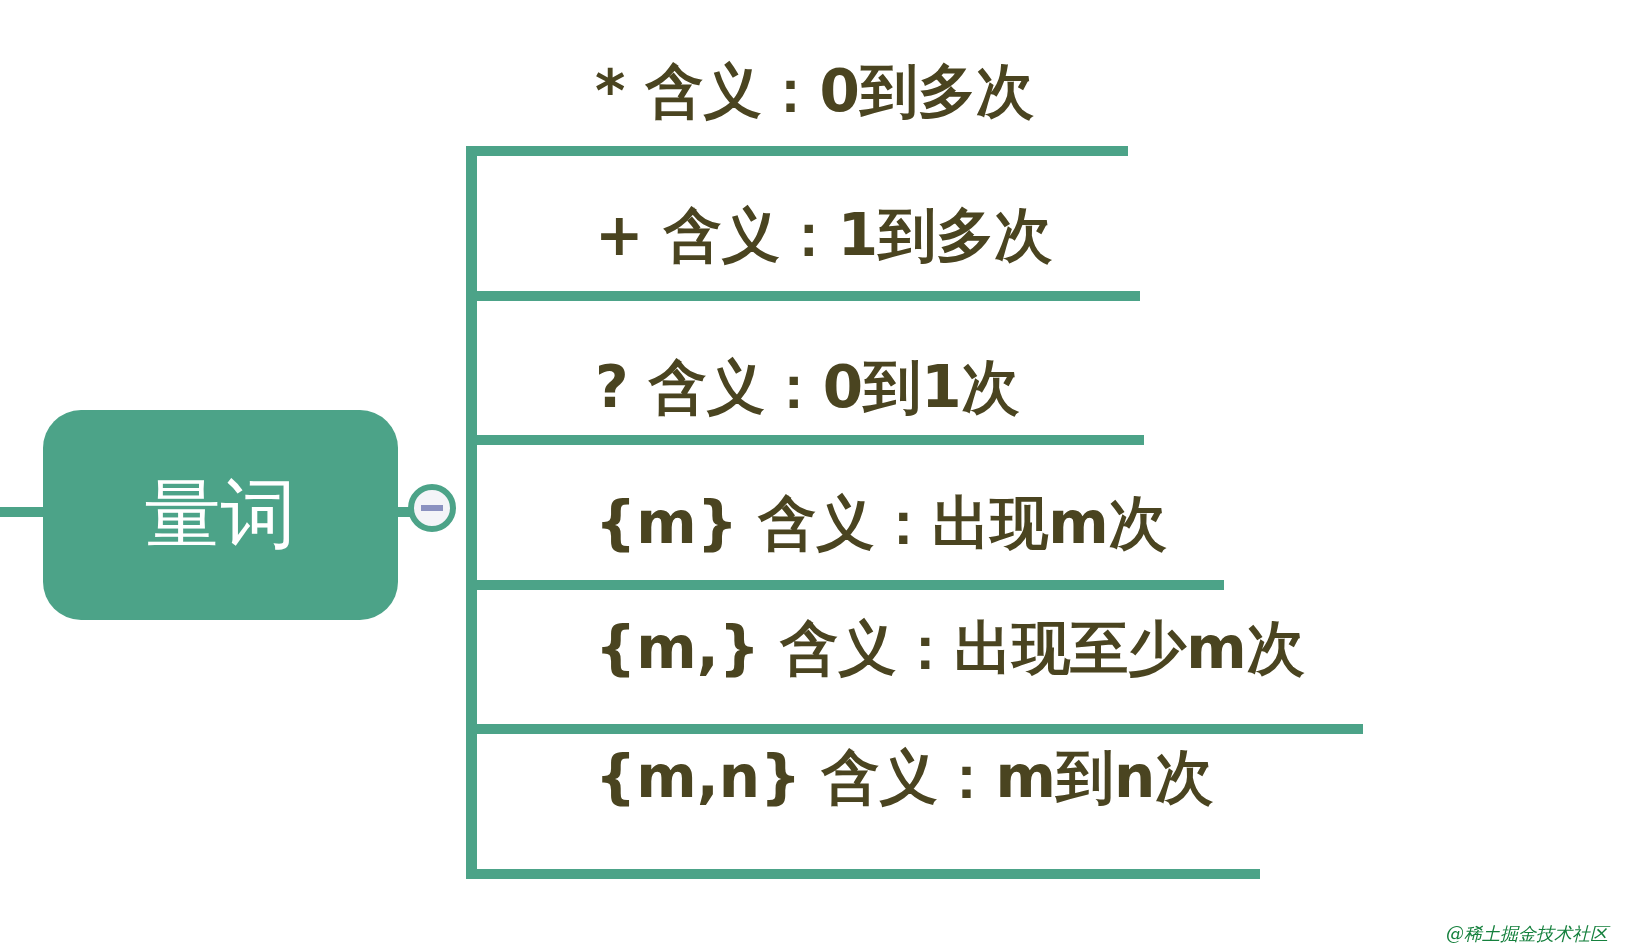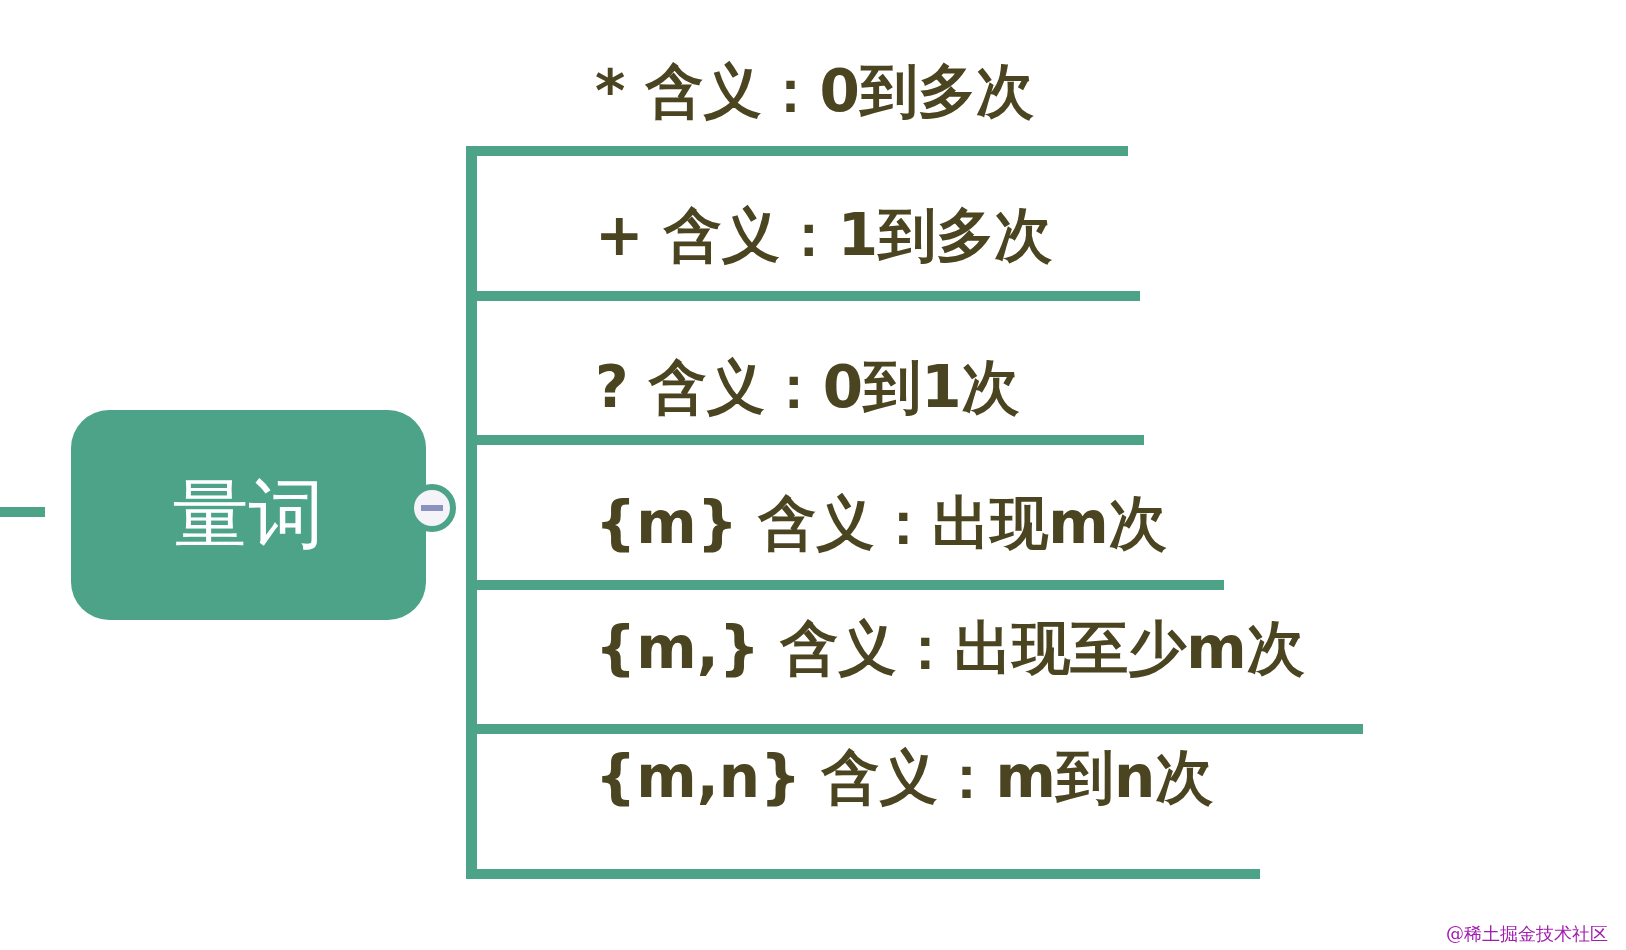--- a/index.html
+++ b/index.html
@@ -1,29 +1,29 @@
 <!DOCTYPE html>
 <html><head>
 <meta charset="utf-8">
 <style>
   html, body { margin:0; padding:0; }
   body { width:1626px; height:950px; background:#ffffff; position:relative; overflow:hidden;
          font-family:"DejaVu Sans", sans-serif; }
   .abs { position:absolute; }
   .line-in { left:0; top:507px; width:45px; height:10px; background:#4ca388; }
   .root { left:43px; top:410px; width:355px; height:210px; background:#4ca388; border-radius:38px;
-          display:flex; align-items:center; justify-content:center; color:#ffffff; font-size:76px;margin-left:28px; }
+          display:flex; align-items:center; justify-content:center; color:#ffffff; font-size:76px; }
   .stub { left:398px; top:507px; width:14px; height:10px; background:#4ca388; }
   .toggle { left:408px; top:484px; width:48px; height:48px; border-radius:50%; background:#f4f4f8;
             border:6px solid #4ca388; box-sizing:border-box; display:flex; align-items:center; justify-content:center; cursor:pointer; }
   .toggle span { width:22px; height:6px; background:#8b91c0; display:block; }
   .spine { left:466px; top:146px; width:11px; height:733px; background:#4ca388; }
   .branch { left:466px; height:10px; background:#4ca388; }
   .label { left:595px; color:#4a4420; font-size:58px; white-space:nowrap; line-height:1;font-weight:bold; }
-  .watermark { right:18px; top:922px; color:#a21caf; font-size:18px; font-family:"DejaVu Serif", serif; }
+  .watermark { right:18px; top:922px; color:#15803d; font-size:18px; font-family:"DejaVu Serif", serif;font-style:italic; }
 </style>
 </head>
 <body>
 
 <div class="abs line-in"></div>
 <div class="abs root">
   <span>量词</span>
 </div>
 <div class="abs stub"></div>
 <div class="abs toggle">

